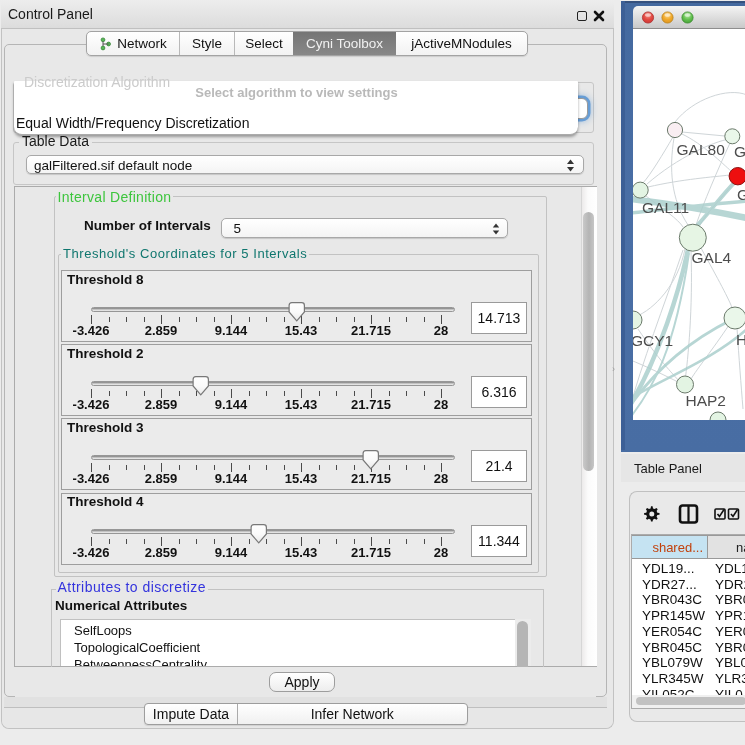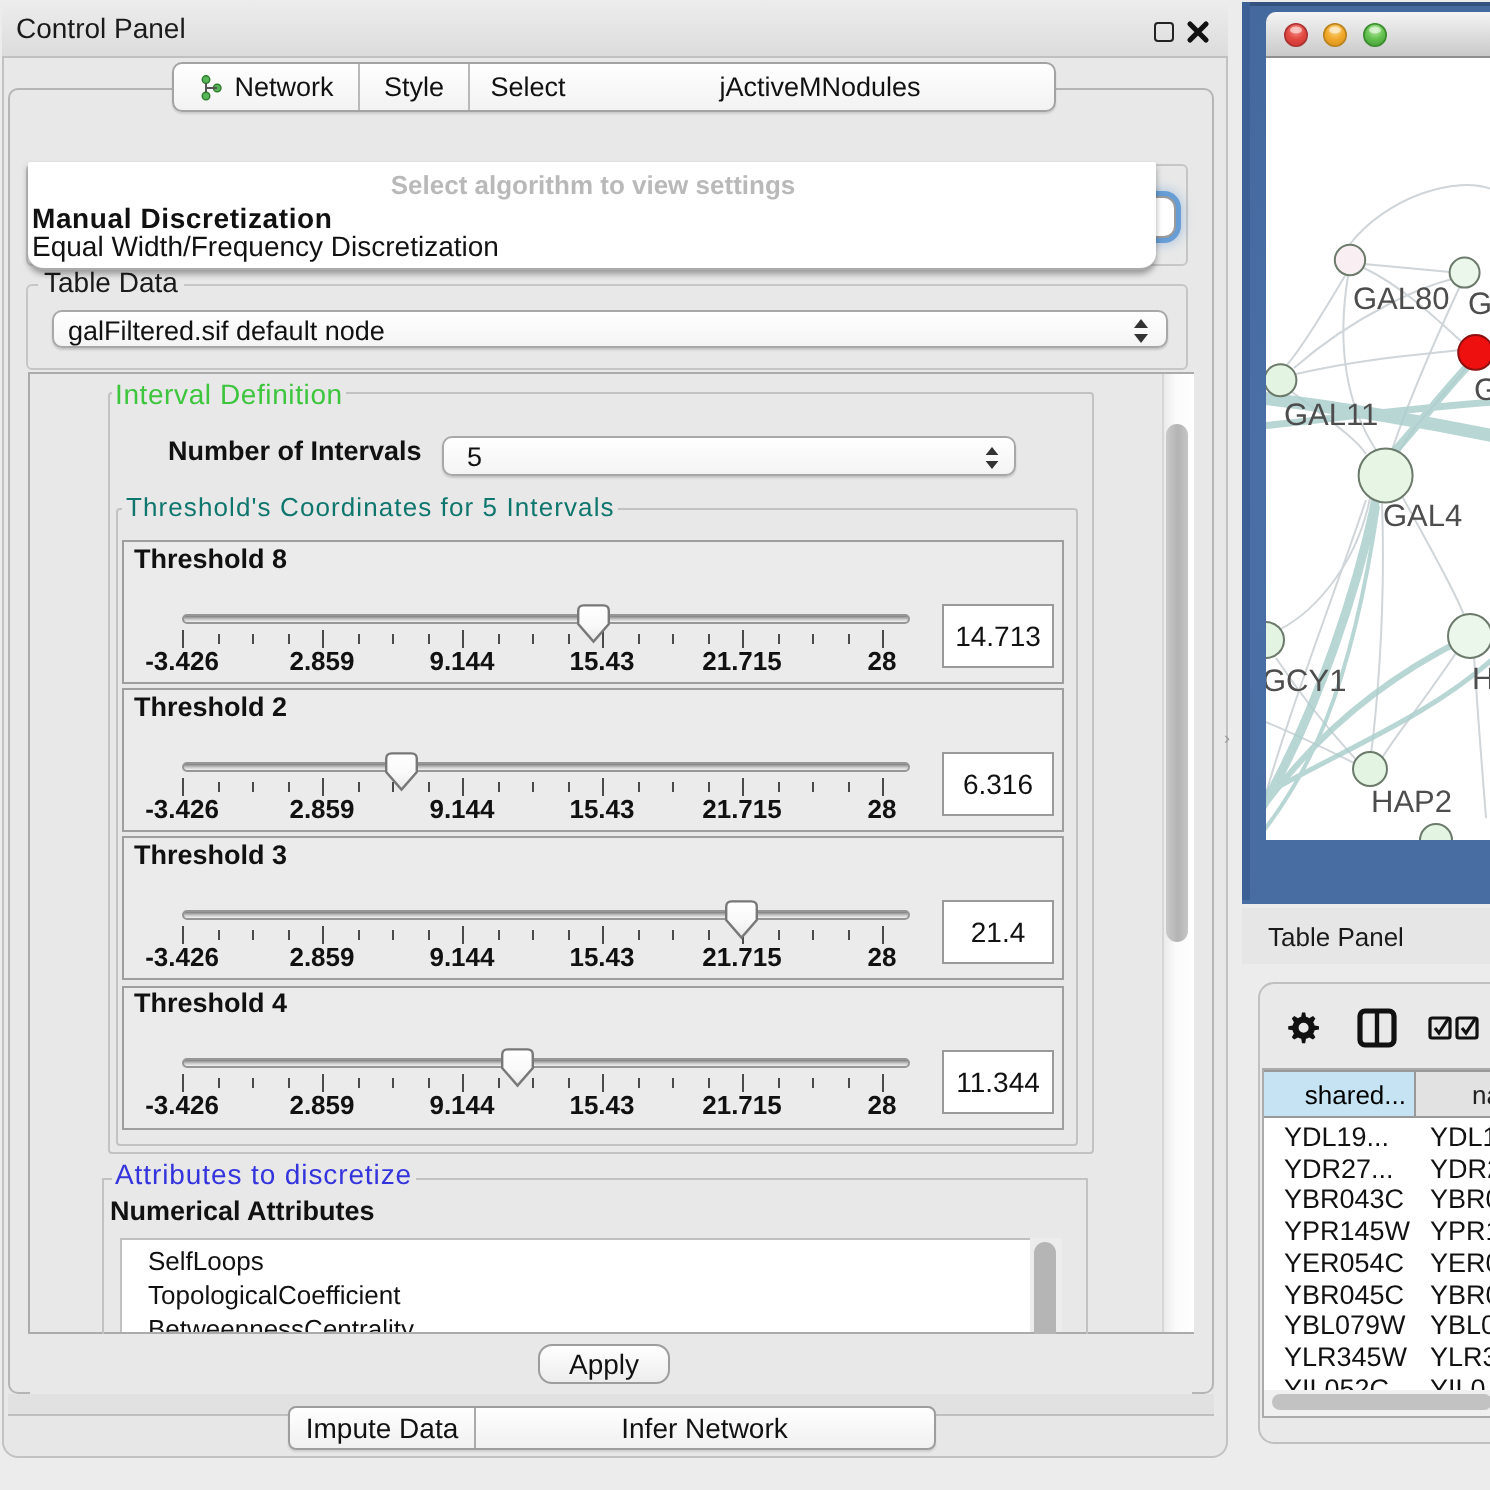--- a/index.html
+++ b/index.html
@@ -30,20 +30,21 @@
   <div style="width:92px;display:flex;align-items:center;justify-content:center;font-size:13.5px;color:#111;border-right:1px solid #b9b9b9;">
     <svg width="13" height="14" viewBox="0 0 13 14" style="margin-right:5px;">
           <circle cx="4" cy="2.8" r="1.9" fill="#57b657" stroke="#2e7d2e" stroke-width="0.7"></circle>
           <circle cx="4" cy="11" r="1.9" fill="#57b657" stroke="#2e7d2e" stroke-width="0.7"></circle>
           <circle cx="9.6" cy="7" r="1.9" fill="#57b657" stroke="#2e7d2e" stroke-width="0.7"></circle>
           <path d="M4 4.5 V9 M4 7 L9.6 7" stroke="#555" stroke-width="1"></path>
         </svg>
     Network</div>
   <div style="width:54px;display:flex;align-items:center;justify-content:center;font-size:13.5px;color:#111;border-right:1px solid #b9b9b9;">Style</div>
   <div style="width:58px;display:flex;align-items:center;justify-content:center;font-size:13.5px;color:#111;">Select</div>
+  <div style="width:103px;display:flex;align-items:center;justify-content:center;font-size:13.5px;color:#f0f0f0;background:linear-gradient(#757575,#888888);">Cyni Toolbox</div>
   <div style="flex:1;display:flex;align-items:center;justify-content:center;font-size:13.5px;color:#111;">jActiveMNodules</div>
 </div>
 
 <div class="abs" style="left:13px;top:82px;width:579px;height:49px;border:1px solid #c6c6c6;border-radius:3px;"></div>
 
 <div class="abs" style="left:562px;top:98px;width:24px;height:19px;background:#fff;border:1px solid #9a9a9a;border-radius:0 6px 6px 0;box-shadow:0 0 0 2.5px rgba(88,148,210,0.85), 0 0 6px 3px rgba(88,148,210,0.45);"></div>
 
 <div class="abs" style="left:13px;top:142px;width:579px;height:41px;border:1px solid #c6c6c6;border-radius:3px;"></div>
 <div class="abs" style="left:19px;top:133px;font-size:14px;color:#1a1a1a;background:#e8e8e8;padding:0 3px;">Table Data</div>
 
@@ -267,22 +268,22 @@
 <div class="abs" style="left:15px;top:667px;width:581px;height:30px;background:#e8e8e8;"></div>
 
 <div class="abs" style="left:269px;top:671.5px;width:66px;height:20px;background:linear-gradient(#ffffff,#ededed);border:1px solid #9d9d9d;border-radius:7px;box-sizing:border-box;text-align:center;font-size:14px;color:#111;padding-top:1px;">Apply</div>
 
 <div class="abs" style="left:144px;top:702.5px;width:323.5px;height:22.5px;background:linear-gradient(#ffffff,#f0f0f0);border:1px solid #9d9d9d;border-radius:4px;box-sizing:border-box;overflow:hidden;display:flex;box-shadow:0 1px 1px rgba(0,0,0,0.1);">
   <div style="width:92px;display:flex;align-items:center;justify-content:center;font-size:14px;color:#111;border-right:1px solid #aaa;">Impute Data</div>
   <div style="flex:1;display:flex;align-items:center;justify-content:center;font-size:14px;color:#111;">Infer Network</div>
 </div>
 
 <div class="abs" style="left:14px;top:81px;width:564px;height:52.5px;background:#fff;border-bottom:1px solid #ababab;border-radius:1px 1px 8px 8px;box-shadow:0 2px 3px rgba(0,0,0,0.35);"></div>
+<div class="abs" style="left:24px;top:74px;font-size:14px;color:#cbcbcb;">Discretization Algorithm</div>
 <div class="abs" style="left:15px;top:85px;width:563px;text-align:center;font-size:13px;font-weight:bold;color:#b9b9b9;">Select algorithm to view settings</div>
-<div class="abs" style="left:16px;top:101px;font-size:14px;font-weight:bold;letter-spacing:0.3px;color:#111;">Manual Discretization</div>
 <div class="abs" style="left:16px;top:115px;font-size:14px;color:#111;">Equal Width/Frequency Discretization</div>
 
 <div class="abs" style="left:614px;top:0;width:131px;height:745px;background:#ececec;"></div>
 
 <div class="abs" style="left:621px;top:1px;width:124px;height:449px;background:linear-gradient(180deg,#44699f,#4a6fa6 50%,#486da3);border-top:2px solid #35517e;"></div>
 <div class="abs" style="left:621px;top:1px;width:4px;height:449px;background:#3c5f96;"></div>
 
 <div class="abs" style="left:633px;top:6px;width:112px;height:22px;background:linear-gradient(#f4f4f4,#c9c9c9);border-radius:5px 0 0 0;border-bottom:1px solid #8e8e8e;"></div>
 <svg class="abs" style="left:641px;top:10px;" width="60" height="15" viewBox="0 0 60 15">
   <defs>
@@ -381,21 +382,21 @@
   </g>
   <g stroke="#111" fill="none">
     <rect x="72" y="5" width="10" height="10" rx="1" stroke-width="1.6"></rect>
     <path d="M74.5 10 L76.5 12.5 L81 5.5" stroke-width="1.6"></path>
     <rect x="85.5" y="5" width="10" height="10" rx="1" stroke-width="1.6"></rect>
     <path d="M88 10 L90 12.5 L94.5 5.5" stroke-width="1.6"></path>
   </g>
 </svg>
 
 <div class="abs" style="left:631px;top:534px;width:114px;height:175px;background:#fff;border:1px solid #ababab;border-right:none;box-sizing:border-box;overflow:hidden;">
-  <div style="position:absolute;left:0;top:0;width:76px;height:24px;background:#c5e3f2;border:1px solid #999;border-left:none;box-sizing:border-box;text-align:right;padding-right:4px;font-size:13px;color:#000000;padding-top:4px;">shared...</div>
+  <div style="position:absolute;left:0;top:0;width:76px;height:24px;background:#c5e3f2;border:1px solid #999;border-left:none;box-sizing:border-box;text-align:right;padding-right:4px;font-size:13px;color:#c2410c;padding-top:4px;">shared...</div>
   <div style="position:absolute;left:76px;top:0;width:38px;height:24px;background:#e2e2e2;border-top:1px solid #999;border-bottom:1px solid #999;box-sizing:border-box;font-size:13px;color:#222;padding-top:4px;">
         <span style="position:absolute;left:28px;top:4px;">na</span>
       </div>
   <div style="position:absolute;left:10px;top:26px;font-size:13.5px;color:#111;line-height:15.7px;">YDL19...<br>YDR27...<br>YBR043C<br>YPR145W<br>YER054C<br>YBR045C<br>YBL079W<br>YLR345W<br>YIL052C</div>
   <div style="position:absolute;left:83px;top:26px;font-size:13.5px;color:#111;line-height:15.7px;">YDL1<br>YDR2<br>YBR0<br>YPR1<br>YER0<br>YBR0<br>YBL0<br>YLR3<br>YIL0</div>
   <div style="position:absolute;left:0px;top:160px;width:114px;height:15px;background:#f0f0f0;"></div>
   <div style="position:absolute;left:4px;top:162px;width:110px;height:8px;background:#c2c2c2;border-radius:4px;"></div>
 </div>
 
 </div>

